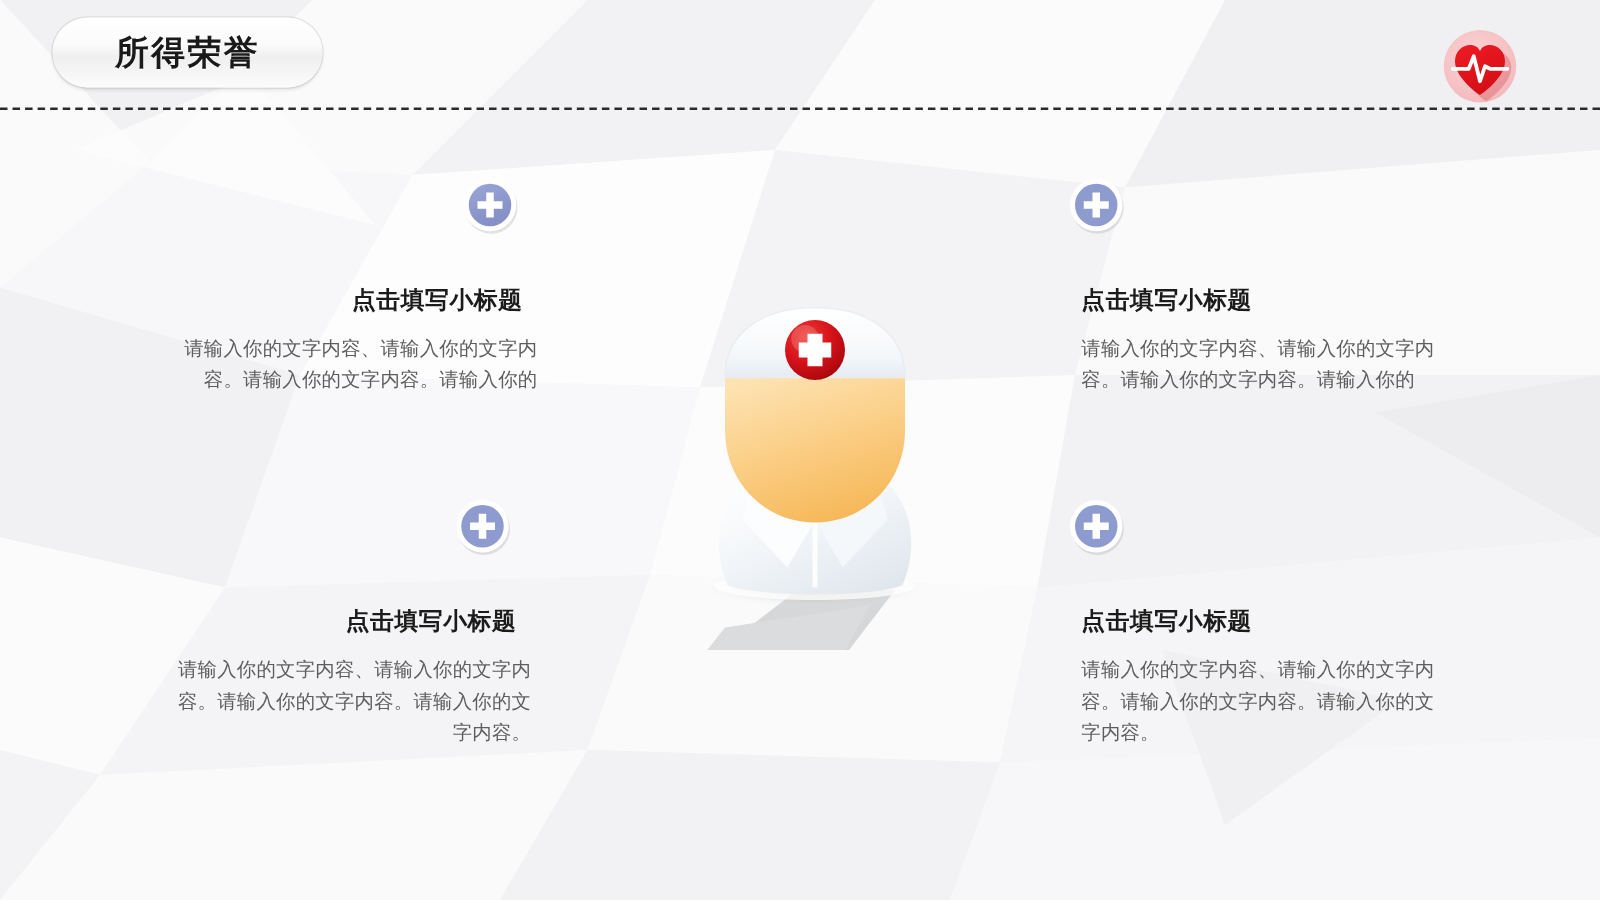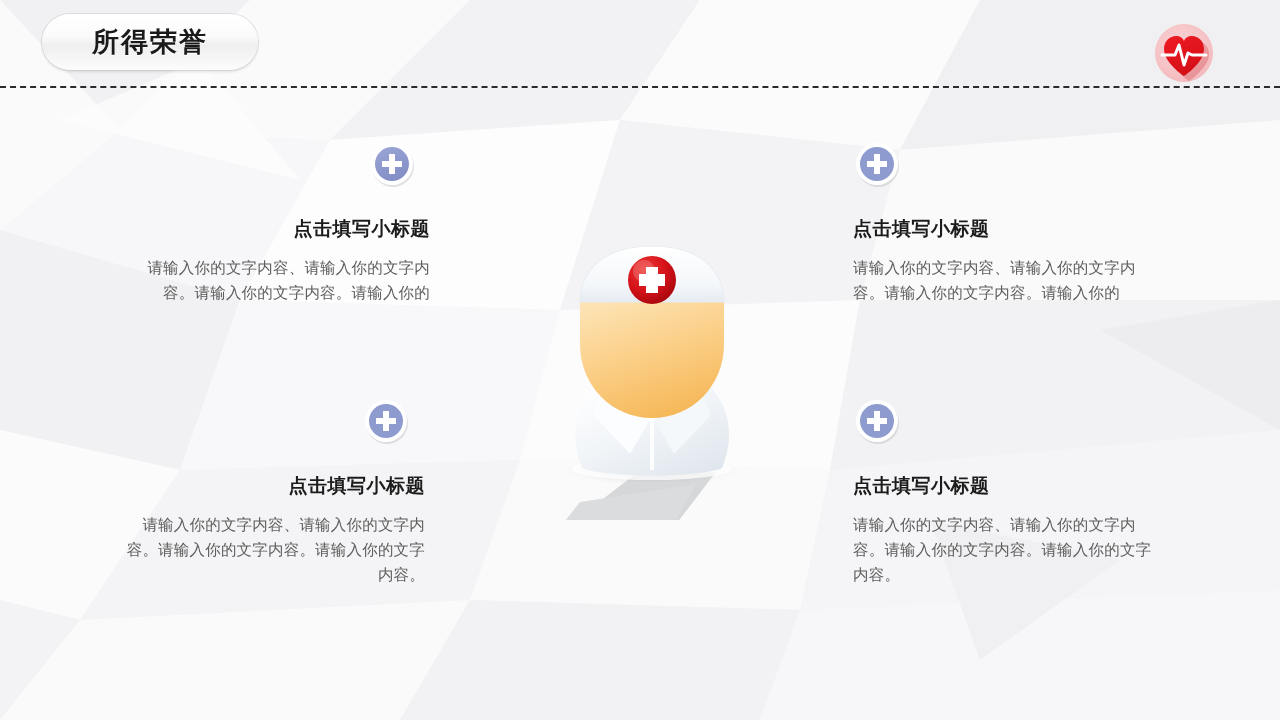--- a/index.html
+++ b/index.html
@@ -43,25 +43,25 @@
   .dash-line{
     position:absolute;left:0;top:86px;width:1280px;height:0;
     border-top:2px dashed #2b2b2b;
   }
   .heart-badge{position:absolute;left:1144px;top:13px;width:80px;height:80px;}
 
   
   .block{position:absolute;width:300px;}
   .block .plus{position:absolute;width:48px;height:48px;}
   .block h3{
-    margin:0;font-size:19px;font-weight:bold;color:#1b1b1b;
+    margin:12px;font-size:19px;font-weight:bold;color:#1b1b1b;
     letter-spacing:.5px;line-height:1.2;
   }
   .block p{
-    margin:14px 0 0 0;font-size:15.5px;color:#5d5d5d;line-height:1.62;
+    margin:14px 0 0 12px;font-size:15.5px;color:#5d5d5d;line-height:1.62;
     letter-spacing:.2px;
   }
   .block.left{text-align:right;}
   .block.right{text-align:left;}
 
   #block-tl{left:130px;top:140px;}
   #block-tl .plus{left:238px;top:0px;}
   #block-tl .txt{position:absolute;left:0;top:78px;width:300px;}
 
   #block-bl{left:125px;top:397px;}

